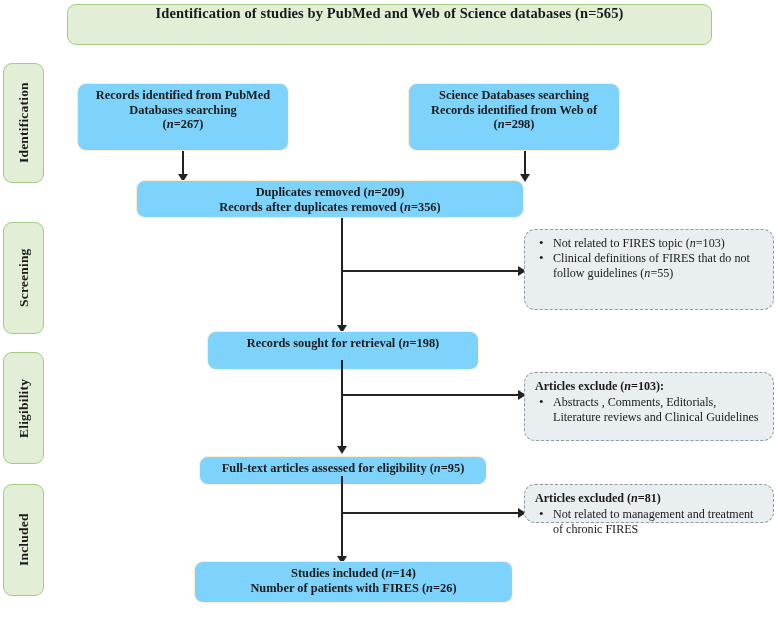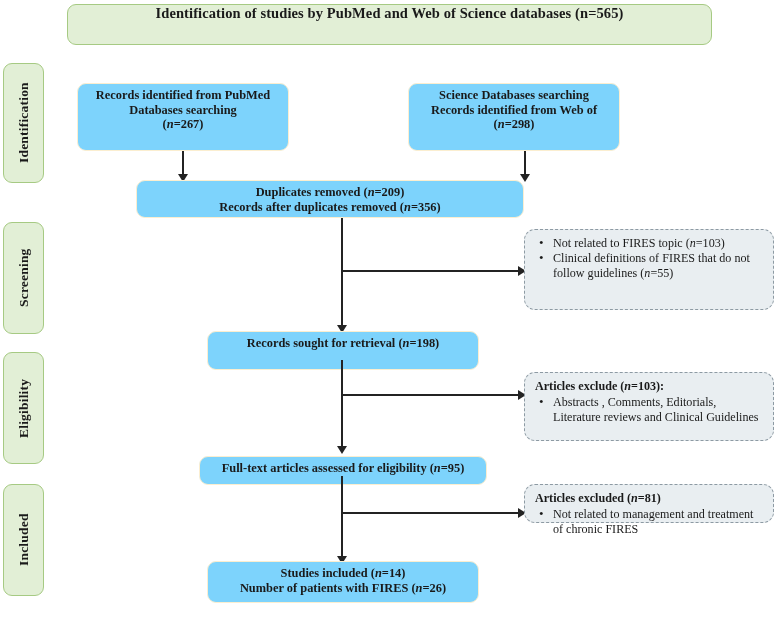--- a/index.html
+++ b/index.html
@@ -204,20 +204,20 @@
   <div class="hline" style="left:341px; top:512px; width:180px;"></div>
   <div class="arrow-right" style="left:518px; top:508px;"></div>
 
   <div class="excl" style="position:absolute; left:524px; top:484px; width:250px; height:39px;">
     <div class="hd"><span>Articles excluded (</span><i>n</i><span>=81)</span></div>
     <ul>
       <li><span>Not related to management and treatment of chronic FIRES</span><i></i><span></span></li>
     </ul>
   </div>
 
-  <div class="node box" style="left:207px; top:561px; width:272px; height:42px;">
+  <div class="node box" style="left:194px; top:561px; width:319px; height:42px;">
     <div>
       <div><span>Studies included  (</span><i>n</i><span>=14)</span></div>
       <div><span>Number of patients with FIRES (</span><i>n</i><span>=26)</span></div>
     </div>
   </div>
 
 </div>
 
 </body></html>

